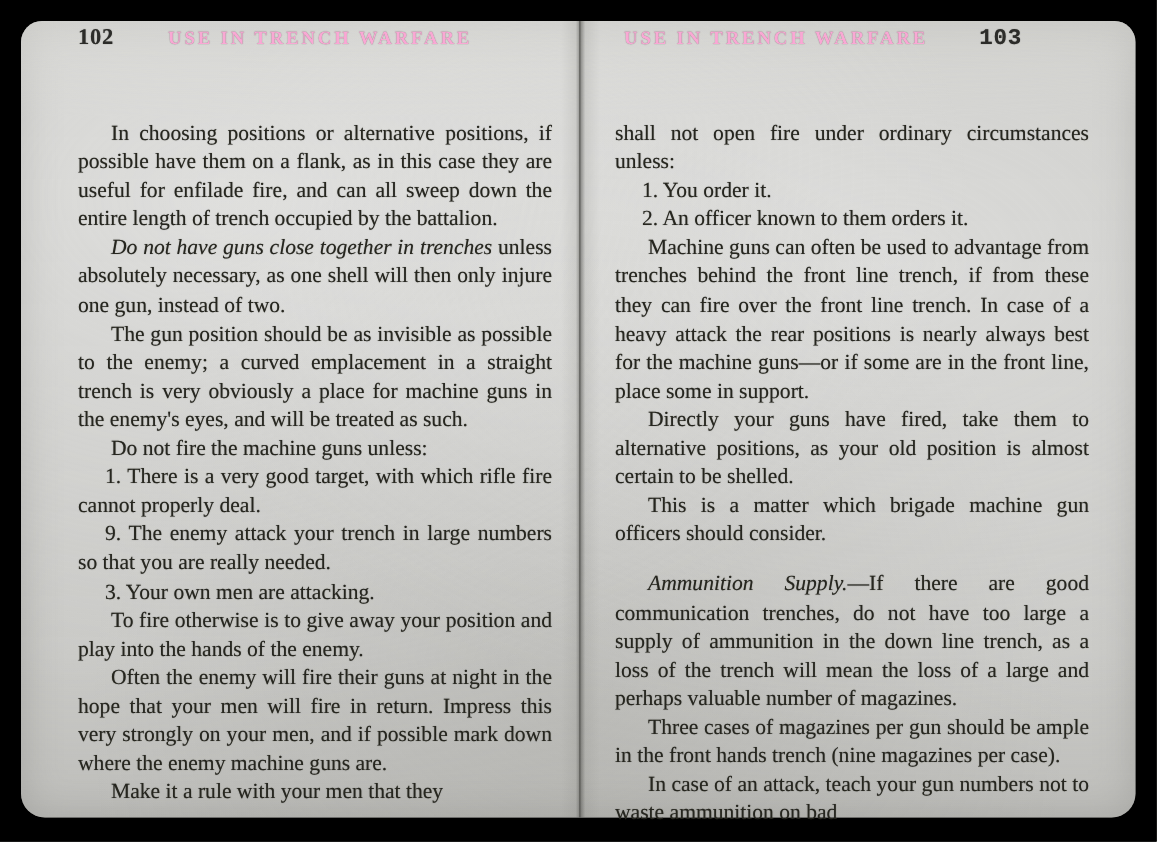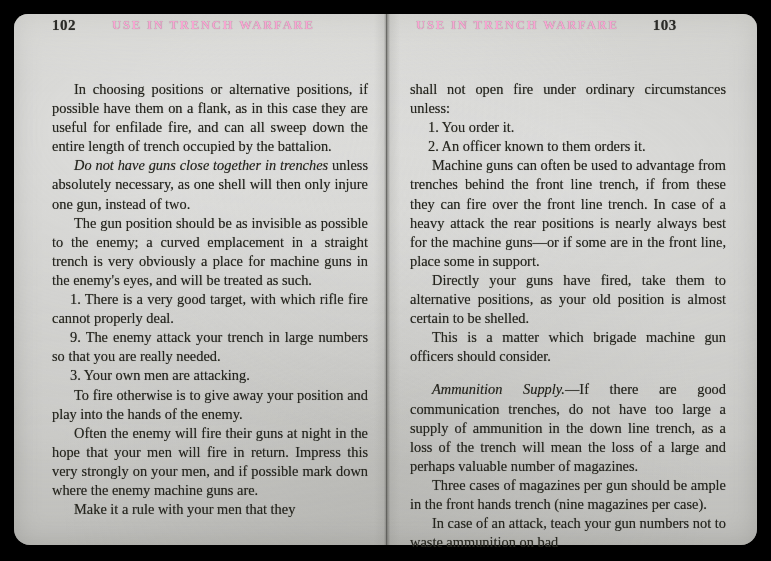--- a/index.html
+++ b/index.html
@@ -94,21 +94,21 @@
     color: #2c2c29;
   }
   .head-title {
     font-size: 12.5px;
     letter-spacing: 1.9px;
     font-weight: bold;
     color: #f9a8d4;
     white-space: nowrap;
   }
   .page-left .folio { margin-right: 36px; }
-  .page-right .folio { margin-left: 34px; }
+  .page-right .folio { margin-left: 34px; font-family: Liberation Mono, monospace; }
   .page-right .running-head { justify-content: flex-start; padding-left: 6px; }
 
   .body-text {
     color: #26261f;
     font-size: 14.4px;
     line-height: 19.1px;
     text-align: justify;
     text-align-last: left;
     margin-top: 44px;
     -webkit-font-smoothing: none;
@@ -150,20 +150,21 @@
 
   <div class="page page-left">
     <div class="running-head">
       <span class="folio">102</span>
       <span class="head-title">USE IN TRENCH WARFARE</span>
     </div>
     <div class="body-text">
       <p>In choosing positions or alternative positions, if possible have them on a flank, as in this case they are useful for enfilade fire, and can all sweep down the entire length of trench occupied by the battalion.</p>
       <p class="italic-lead"><i>Do not have guns close together in trenches</i><span> unless absolutely necessary, as one shell will then only injure one gun, instead of two.</span></p>
       <p>The gun position should be as invisible as possible to the enemy; a curved emplacement in a straight trench is very obviously a place for machine guns in the enemy's eyes, and will be treated as such.</p>
+      <p>Do not fire the machine guns unless:</p>
       <p class="list-item">1. There is a very good target, with which rifle fire cannot properly deal.</p>
       <p class="list-item">9. The enemy attack your trench in large numbers so that you are really needed.</p>
       <p class="list-item">3. Your own men are attacking.</p>
       <p>To fire otherwise is to give away your position and play into the hands of the enemy.</p>
       <p>Often the enemy will fire their guns at night in the hope that your men will fire in return.  Impress this very strongly on your men, and if possible mark down where the enemy machine guns are.</p>
       <p>Make it a rule with your men that they</p>
     </div>
   </div>
 
   <div class="page page-right">

